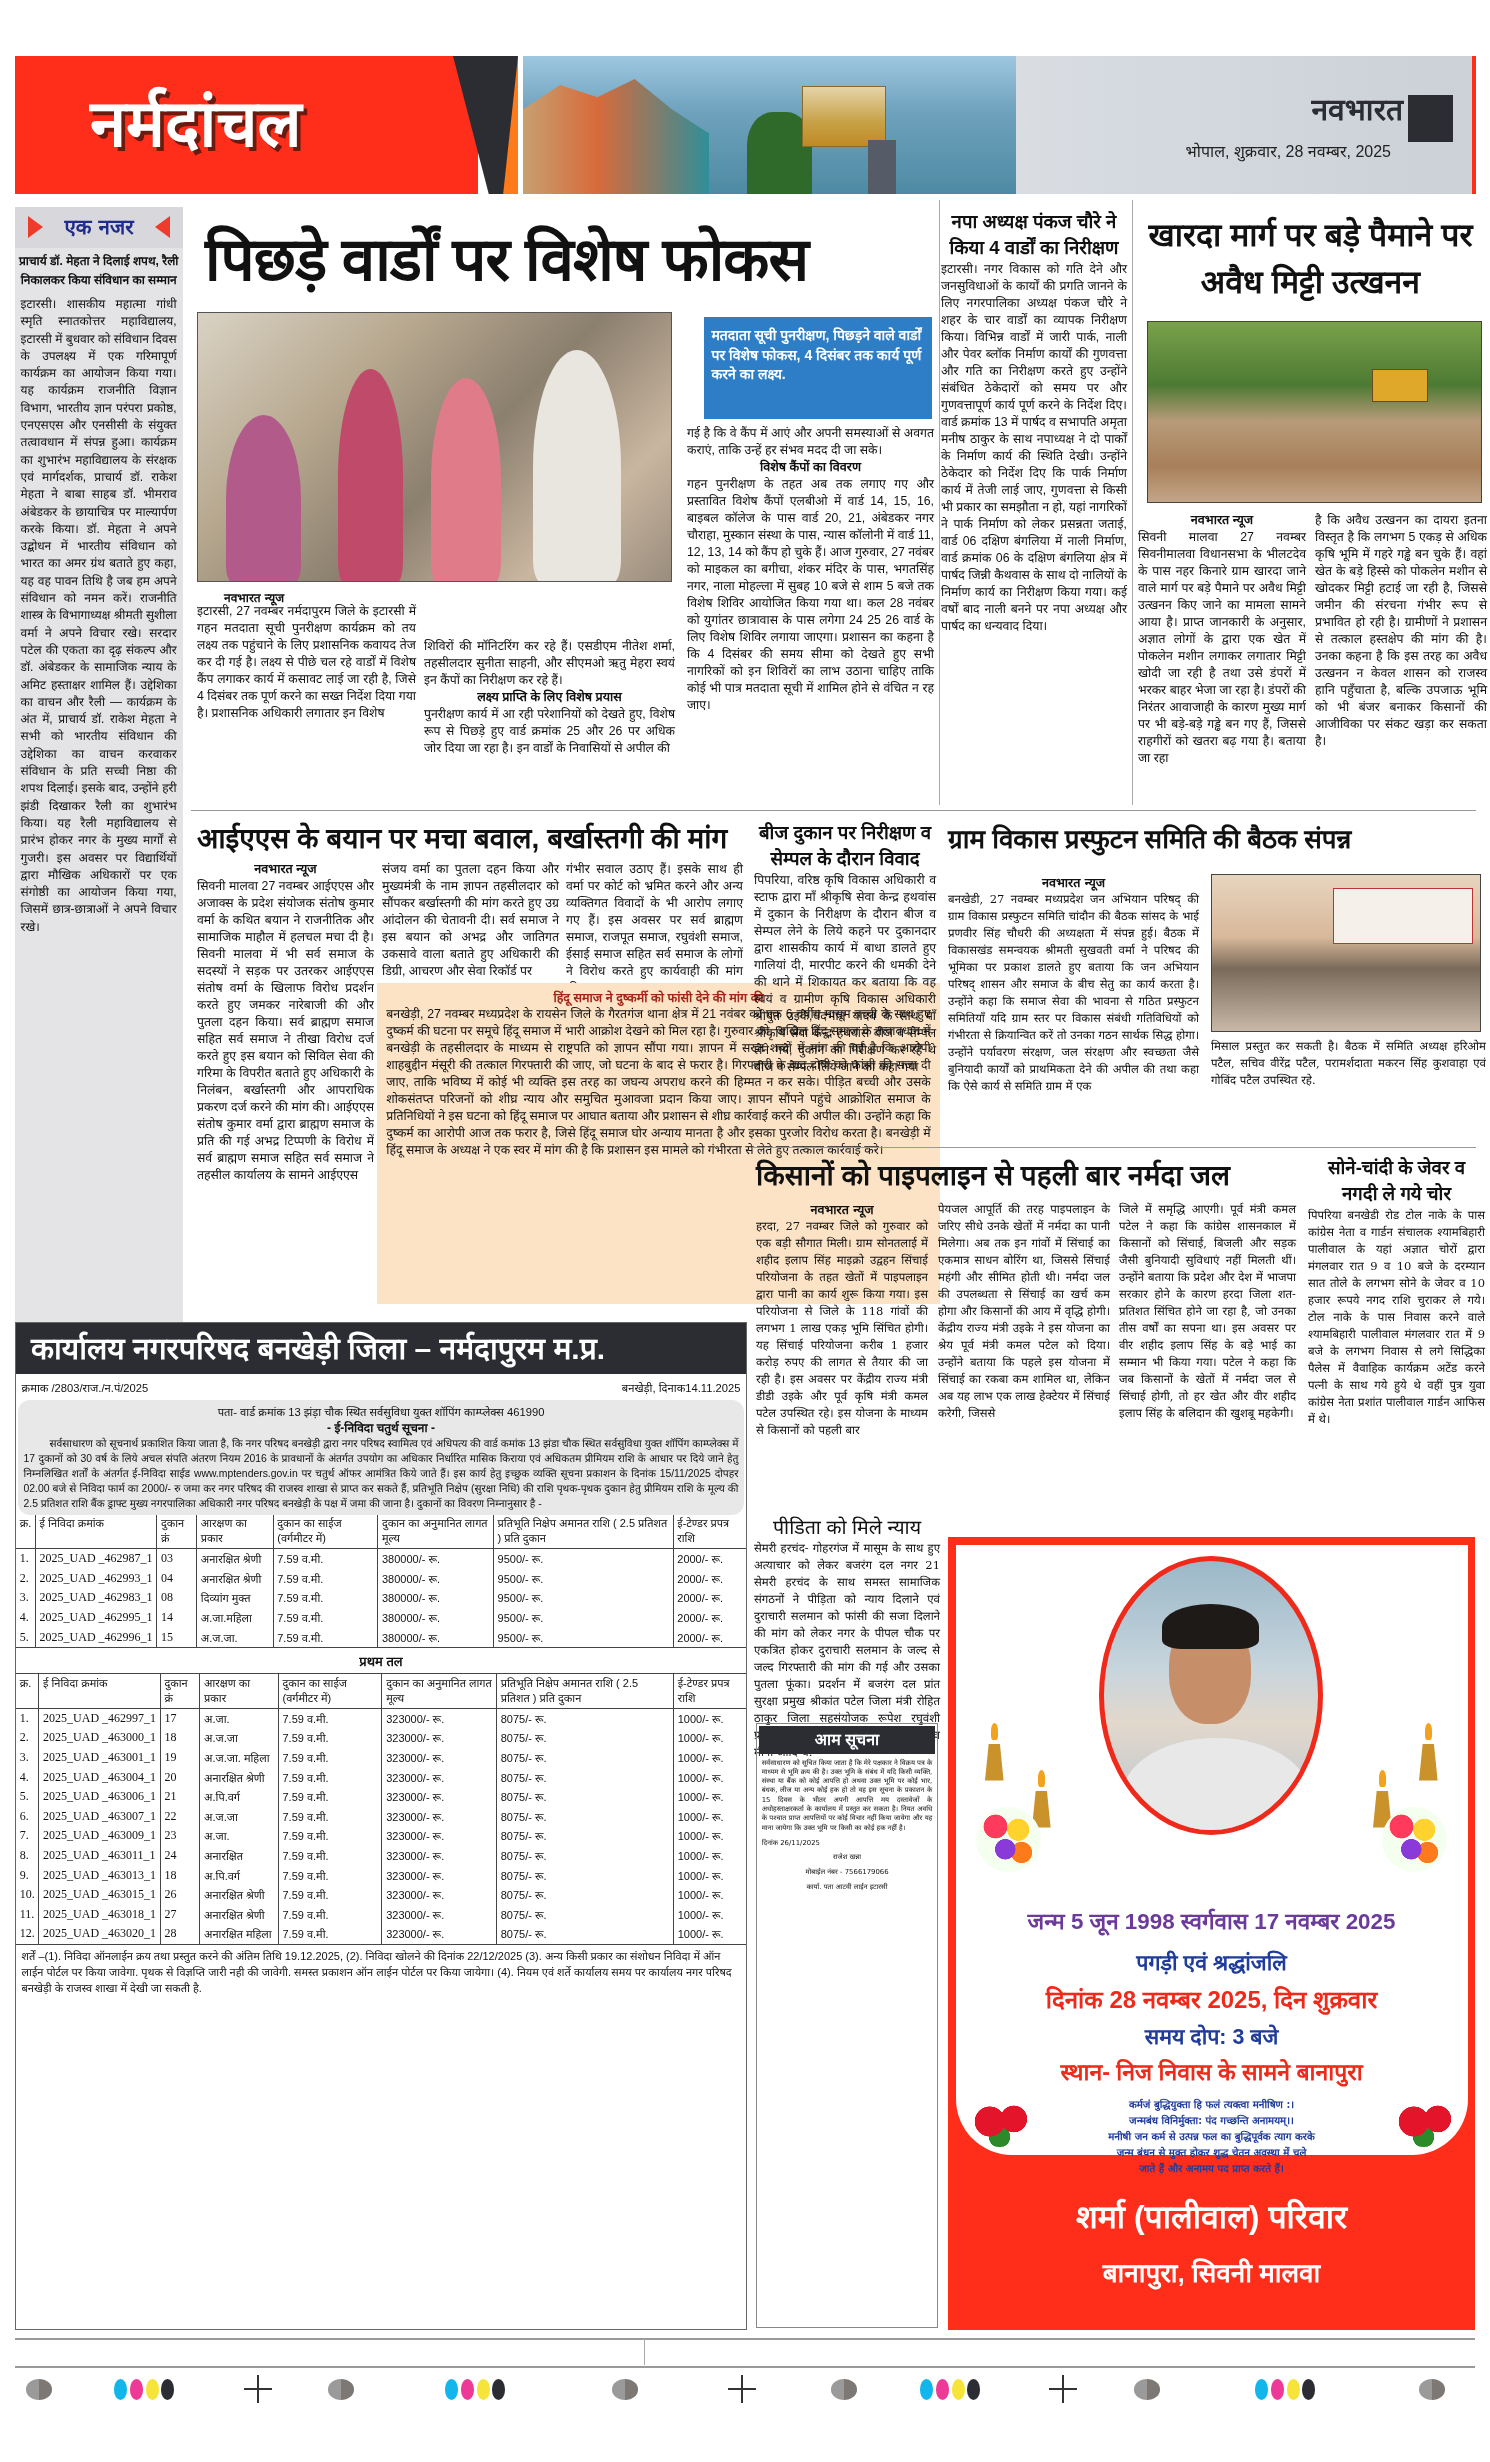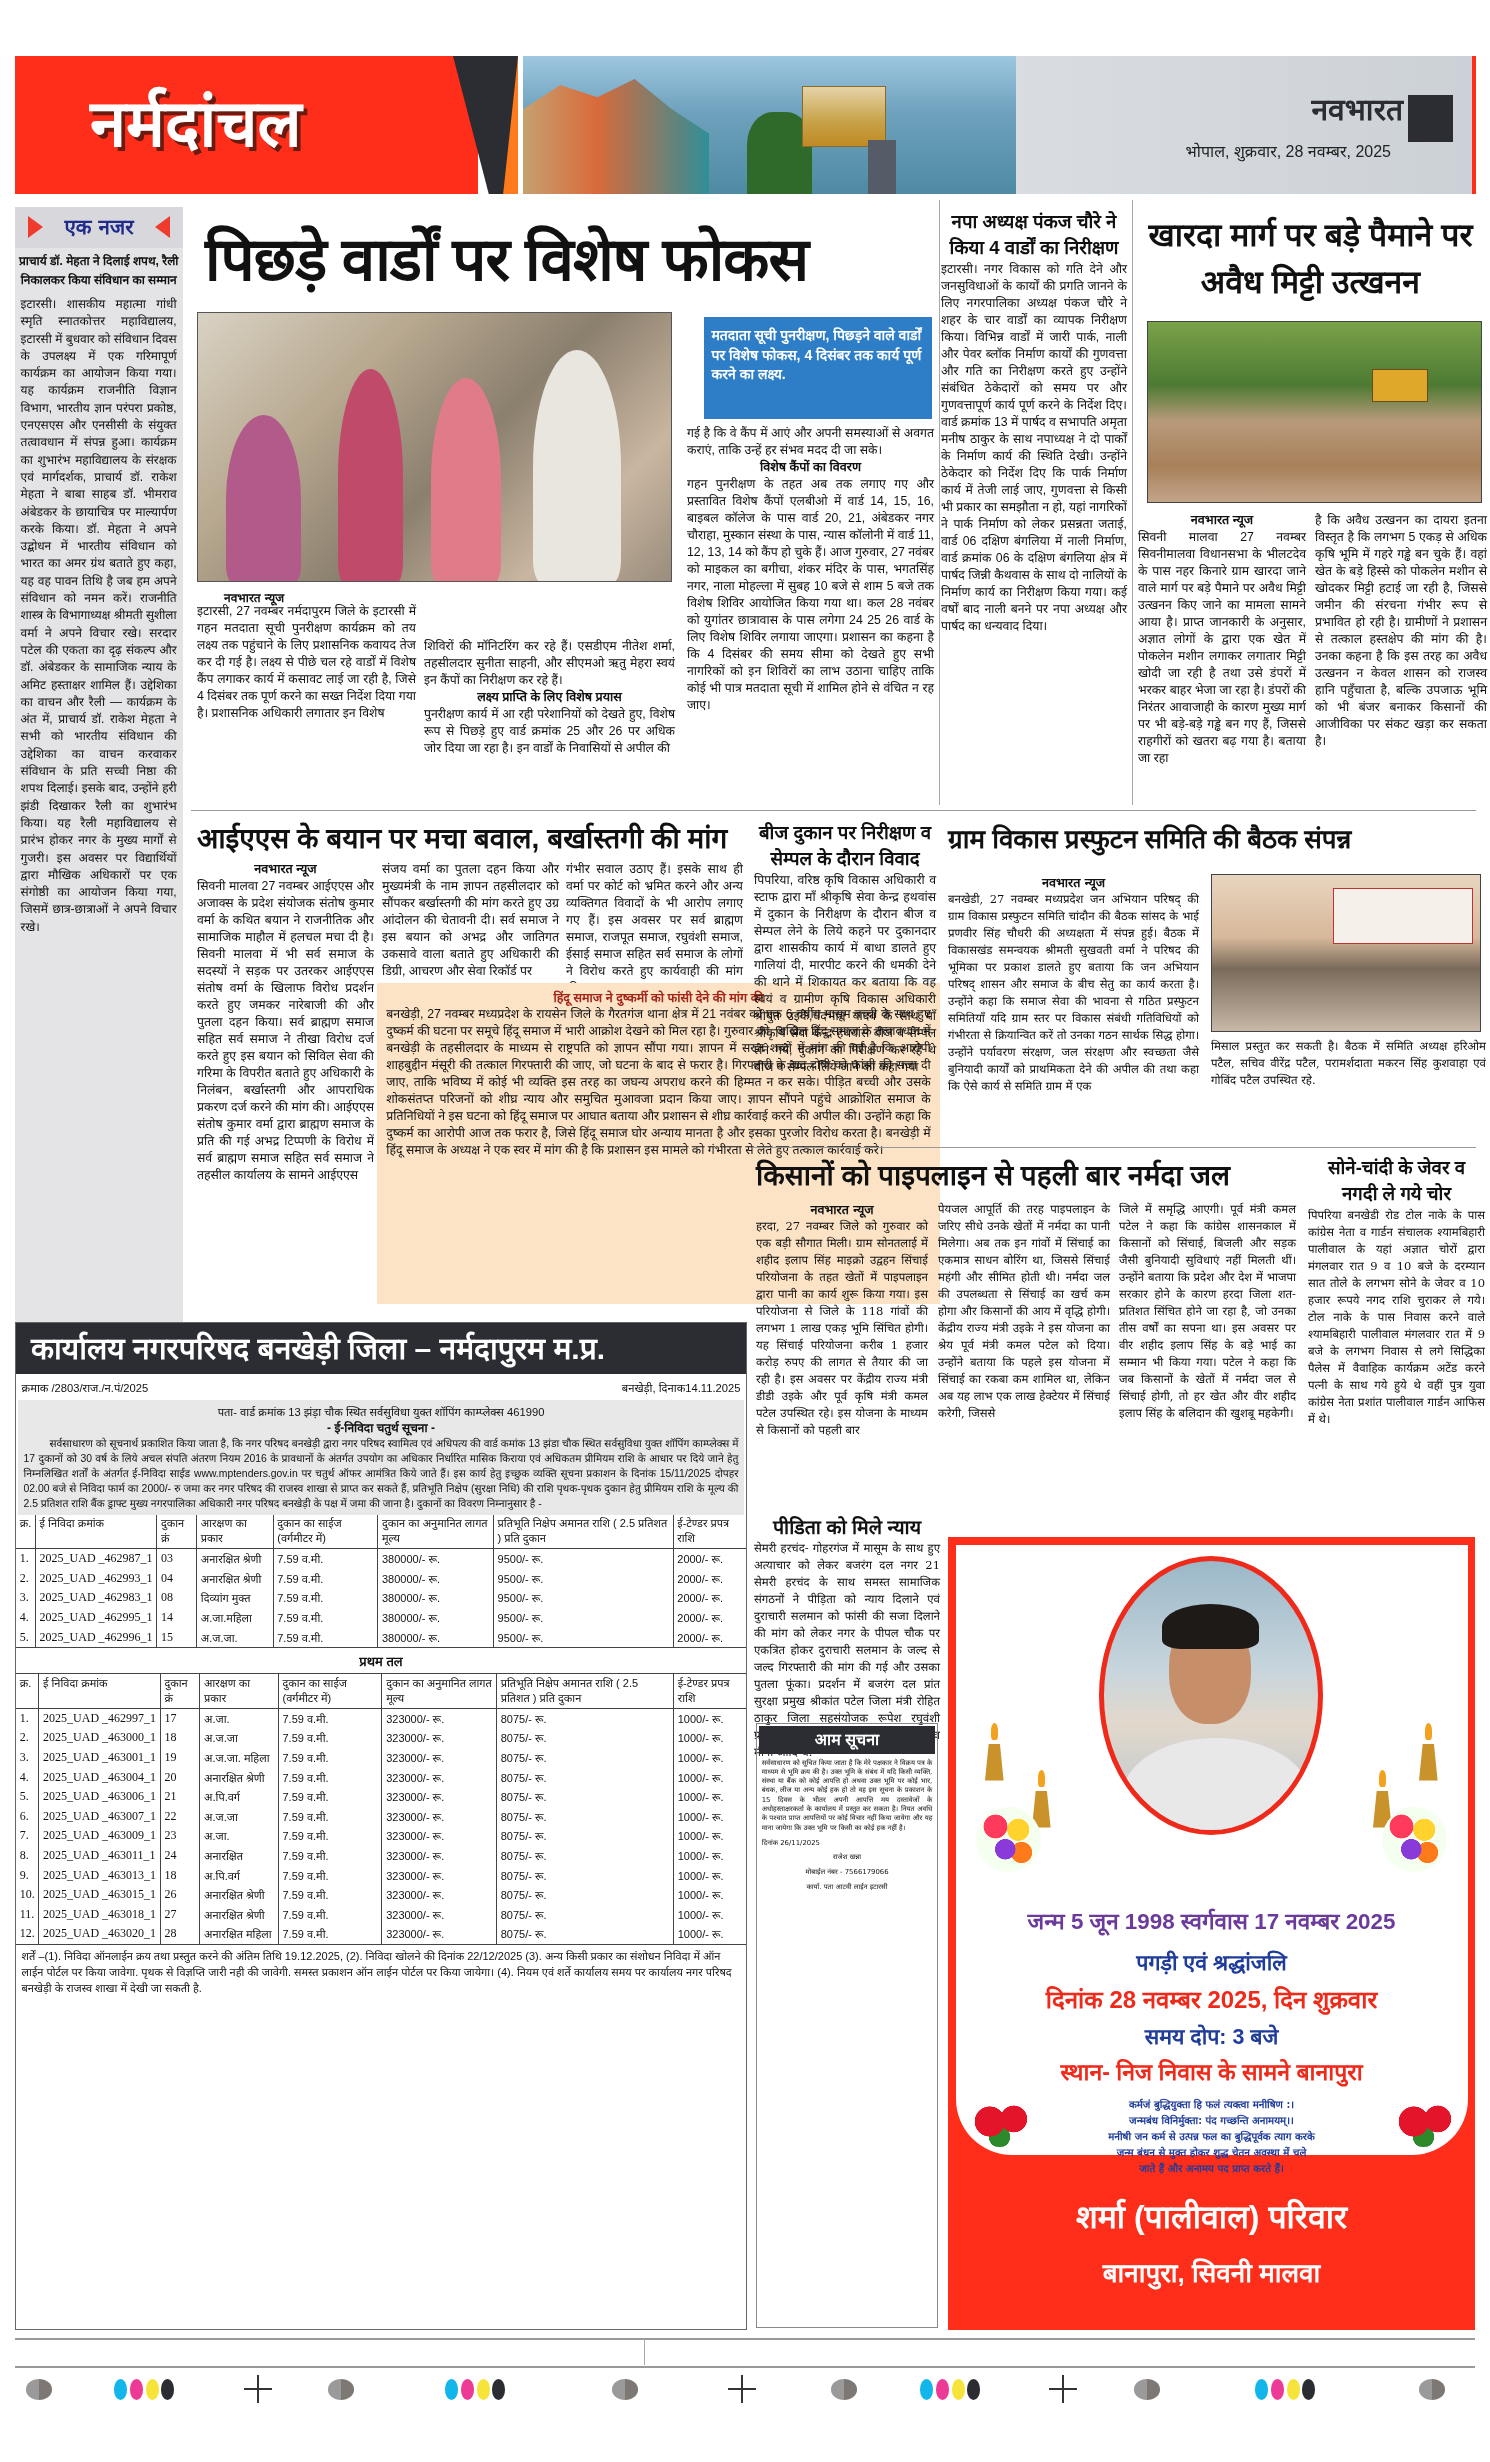--- a/index.html
+++ b/index.html
@@ -81,32 +81,32 @@
   #kisan-c1 { left: 756px; top: 1201px; width: 172px; }
   #kisan-c2 { left: 938px; top: 1201px; width: 172px; }
   #kisan-c3 { left: 1119px; top: 1201px; width: 177px; }
 
   
   #sone { left: 1308px; top: 1155px; width: 177px; }
   #sone .h { font-size: 18.6px; font-weight: bold; text-align: center; line-height: 26px; }
 
   
   #peedita { left: 754px; top: 1513px; width: 186px; }
-  #peedita .h { font-size: 19.6px; font-weight: bold; text-align: center; }
+  #peedita .h { font-size: 19.6px; font-weight: normal; text-align: center; }
 
   
   #aam { left: 756px; top: 1723px; width: 182px; height: 605px; border: 0.9px solid #888; }
   #aam .h { background: #2b2d33; color: #fff; text-align: center; font-size: 16px; font-weight: bold; height: 28px; line-height: 28px; margin: 1.9px; }
   #aam .body { font-size: 6.9px; line-height: 9.3px; padding: 2.8px 4.7px; text-align: justify; }
 
   
   #tender { left: 15px; top: 1322px; width: 732px; height: 1008px; border: 0.9px solid #666; background: #fff; }
   #tender .title { height: 51px; background: #2b2d33; color: #fff; font-size: 30px; font-weight: bold; padding-left: 15px; line-height: 51px; white-space: nowrap; }
   #tender .refrow { display: flex; justify-content: space-between; font-size: 11.2px; padding: 5.6px 5.6px; }
-  #tender .shaded { background: #e8e8e8; margin: 0 1.9px; padding: 3.7px 5.6px; }
+  #tender .shaded { background: #e8e8e8; margin: 0 1.9px; padding: 3.7px 5.6px; border-radius: 12px; }
   #tender .addr { text-align: center; font-size: 11.2px; }
   #tender .noticehd { text-align: center; font-size: 12px; font-weight: bold; }
   #tender .intro { font-size: 10.4px; line-height: 15px; text-align: justify; text-indent: 26px; }
   table.tt { width: 100%; border-collapse: collapse; font-size: 11px; }
   table.tt th { font-weight: normal; text-align: left; vertical-align: top; padding: 1.9px 3.7px; border-right: 0.9px solid #444; border-bottom: 1.9px solid #444; line-height: 15px; }
   table.tt td { padding: 1.9px 3.7px; border-right: 0.9px solid #444; height: 19.6px; white-space: nowrap; }
   table.tt th:last-child, table.tt td:last-child { border-right: none; }
   table.tt td.id { font-family: "Liberation Serif", serif; font-size: 12px; }
   #tender .section { text-align: center; font-weight: bold; font-size: 13px; border-top: 1.9px solid #444; border-bottom: 0.9px solid #444; padding: 3.7px 0; }
   #tender .terms { font-size: 11px; line-height: 16px; border-top: 1.9px solid #444; padding: 3.7px 5.6px; }

